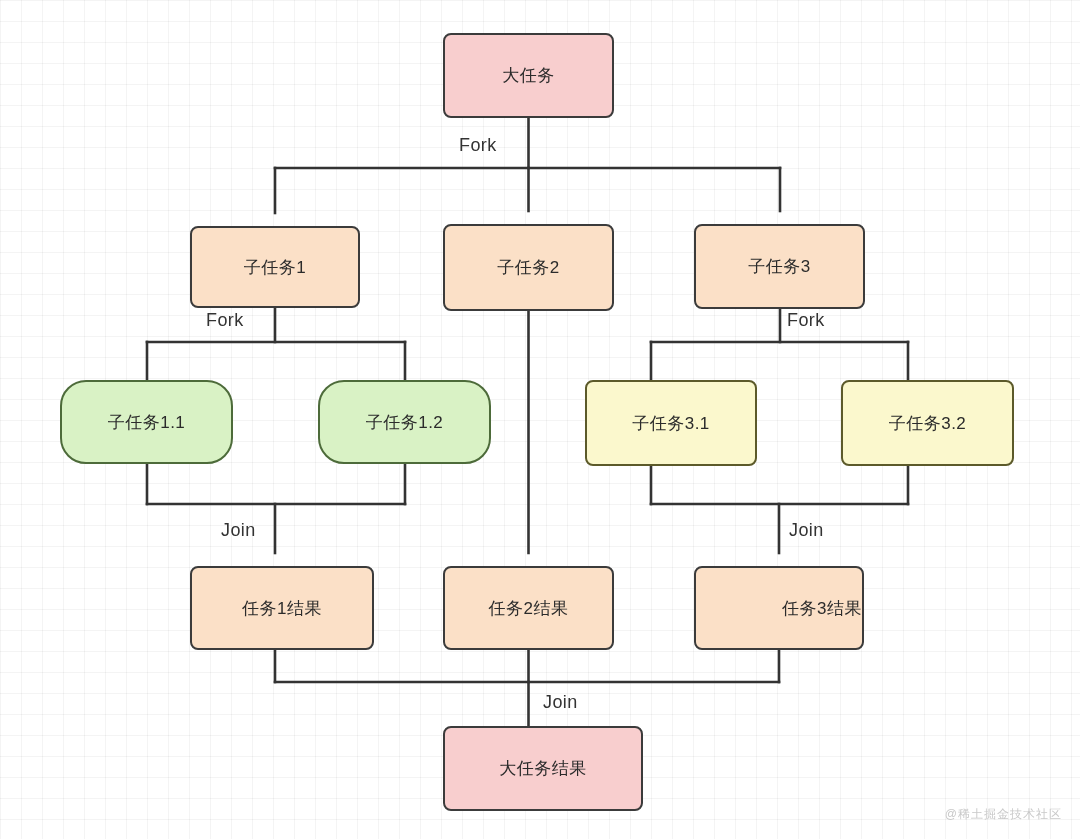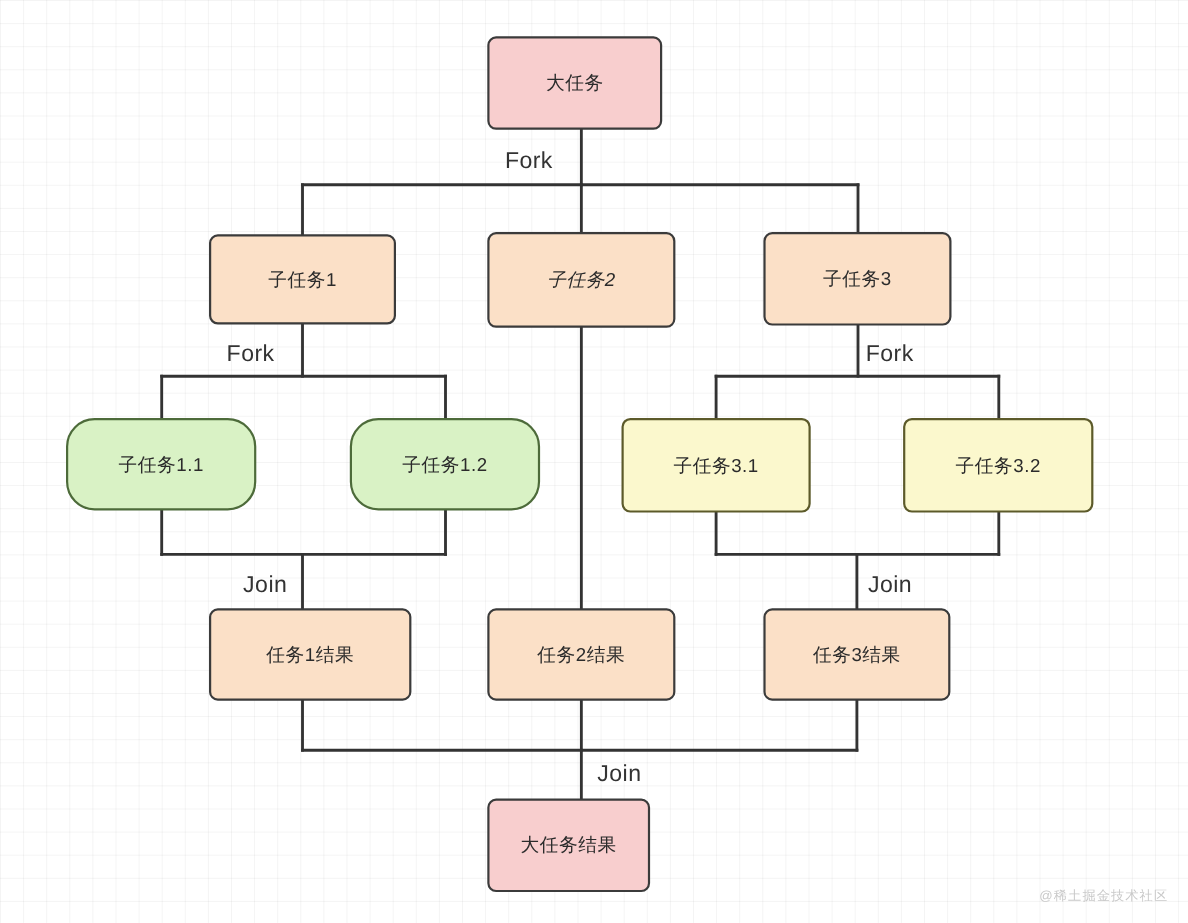--- a/index.html
+++ b/index.html
@@ -35,27 +35,27 @@
     align-items: center;
     justify-content: center;
     font-size: 17px;
     letter-spacing: 0.5px;
     color: #2b2b2b;
     border-width: 2.4px;
     border-style: solid;
     z-index: 3;
   }
   .node-pink   { background: #f8cece; border-color: #3b3b3b; }
-  .node-orange { background: #fbe0c7; border-color: #3b3b3b; }
+  .node-orange { background: #fbe0c7; border-color: #3b3b3b; margin-top: 13px; }
   .node-green  { background: #d9f2c5; border-color: #4d6b3a; border-radius: 26px; }
-  .node-yellow { background: #fbf8cd; border-color: #5c5a2a; }
+  .node-yellow { background: #fbf8cd; border-color: #5c5a2a; margin-left: 20px; }
 
   .edge-label {
     position: absolute;
-    font-size: 21px;
+    font-size: 18px;
     color: #333333;
     letter-spacing: 0.4px;
     white-space: nowrap;
     z-index: 4;
   }
   .watermark {
     position: absolute;
     right: 18px;
     bottom: 16px;
     font-size: 12px;
@@ -94,27 +94,27 @@
       <path d="M 779 504 L 779 553" fill="none" stroke="#333333" stroke-width="2.6" stroke-linecap="square"></path>
       <path d="M 528.5 298 L 528.5 553" fill="none" stroke="#333333" stroke-width="2.6" stroke-linecap="square"></path>
       <path d="M 275 637 L 275 682" fill="none" stroke="#333333" stroke-width="2.6" stroke-linecap="square"></path>
       <path d="M 528.5 637 L 528.5 682" fill="none" stroke="#333333" stroke-width="2.6" stroke-linecap="square"></path>
       <path d="M 779 637 L 779 682" fill="none" stroke="#333333" stroke-width="2.6" stroke-linecap="square"></path>
       <path d="M 275 682 L 779 682" fill="none" stroke="#333333" stroke-width="2.6" stroke-linecap="square"></path>
       <path d="M 528.5 682 L 528.5 726" fill="none" stroke="#333333" stroke-width="2.6" stroke-linecap="square"></path>
     </svg>
 
   <div id="nodes-layer">
-      <div class="node node-pink" style="left: 443px; top: 33px; width: 159px; height: 85px;">
+      <div class="node node-pink" style="left: 443px; top: 33px; width: 171px; height: 85px;">
         <span>大任务</span>
       </div>
       <div class="node node-orange" style="left: 190px; top: 213px; width: 170px; height: 82px;">
         <span>子任务1</span>
       </div>
-      <div class="node node-orange" style="left: 443px; top: 211px; width: 171px; height: 87px; font-style: italic;">
+      <div class="node node-orange" style="left: 443px; top: 211px; width: 171px; height: 87px;">
         <span>子任务2</span>
       </div>
       <div class="node node-orange" style="left: 694px; top: 211px; width: 171px; height: 85px;">
         <span>子任务3</span>
       </div>
       <div class="node node-green" style="left: 60px; top: 380px; width: 173px; height: 84px;">
         <span>子任务1.1</span>
       </div>
       <div class="node node-green" style="left: 318px; top: 380px; width: 173px; height: 84px;">
         <span>子任务1.2</span>
@@ -124,24 +124,24 @@
       </div>
       <div class="node node-yellow" style="left: 821px; top: 380px; width: 173px; height: 86px;">
         <span>子任务3.2</span>
       </div>
       <div class="node node-orange" style="left: 190px; top: 553px; width: 184px; height: 84px;">
         <span>任务1结果</span>
       </div>
       <div class="node node-orange" style="left: 443px; top: 553px; width: 171px; height: 84px;">
         <span>任务2结果</span>
       </div>
-      <div class="node node-orange" style="left: 694px; top: 553px; width: 170px; height: 84px;">
+      <div class="node node-orange" style="left: 694px; top: 553px; width: 170px; height: 84px; justify-content: flex-end;">
         <span>任务3结果</span>
       </div>
-      <div class="node node-pink" style="left: 443px; top: 726px; width: 148px; height: 85px;">
+      <div class="node node-pink" style="left: 443px; top: 726px; width: 200px; height: 85px;">
         <span>大任务结果</span>
       </div>
     </div>
   <div id="labels-layer">
       <div class="edge-label" style="left: 459px; top: 135px;">Fork</div>
       <div class="edge-label" style="left: 206px; top: 310px;">Fork</div>
       <div class="edge-label" style="left: 787px; top: 310px;">Fork</div>
       <div class="edge-label" style="left: 221px; top: 520px;">Join</div>
       <div class="edge-label" style="left: 789px; top: 520px;">Join</div>
       <div class="edge-label" style="left: 543px; top: 692px;">Join</div>

